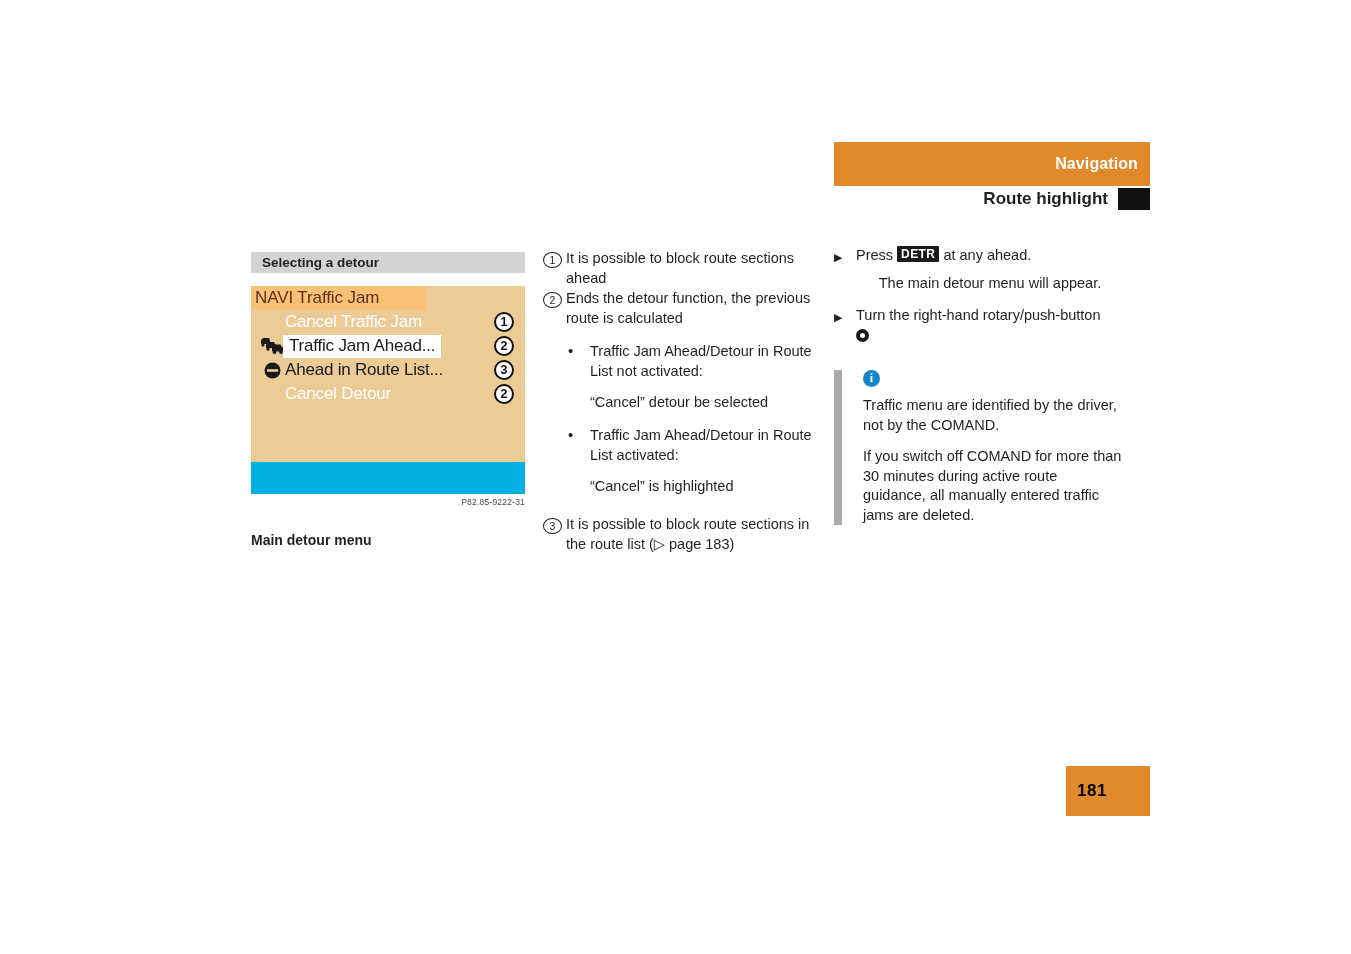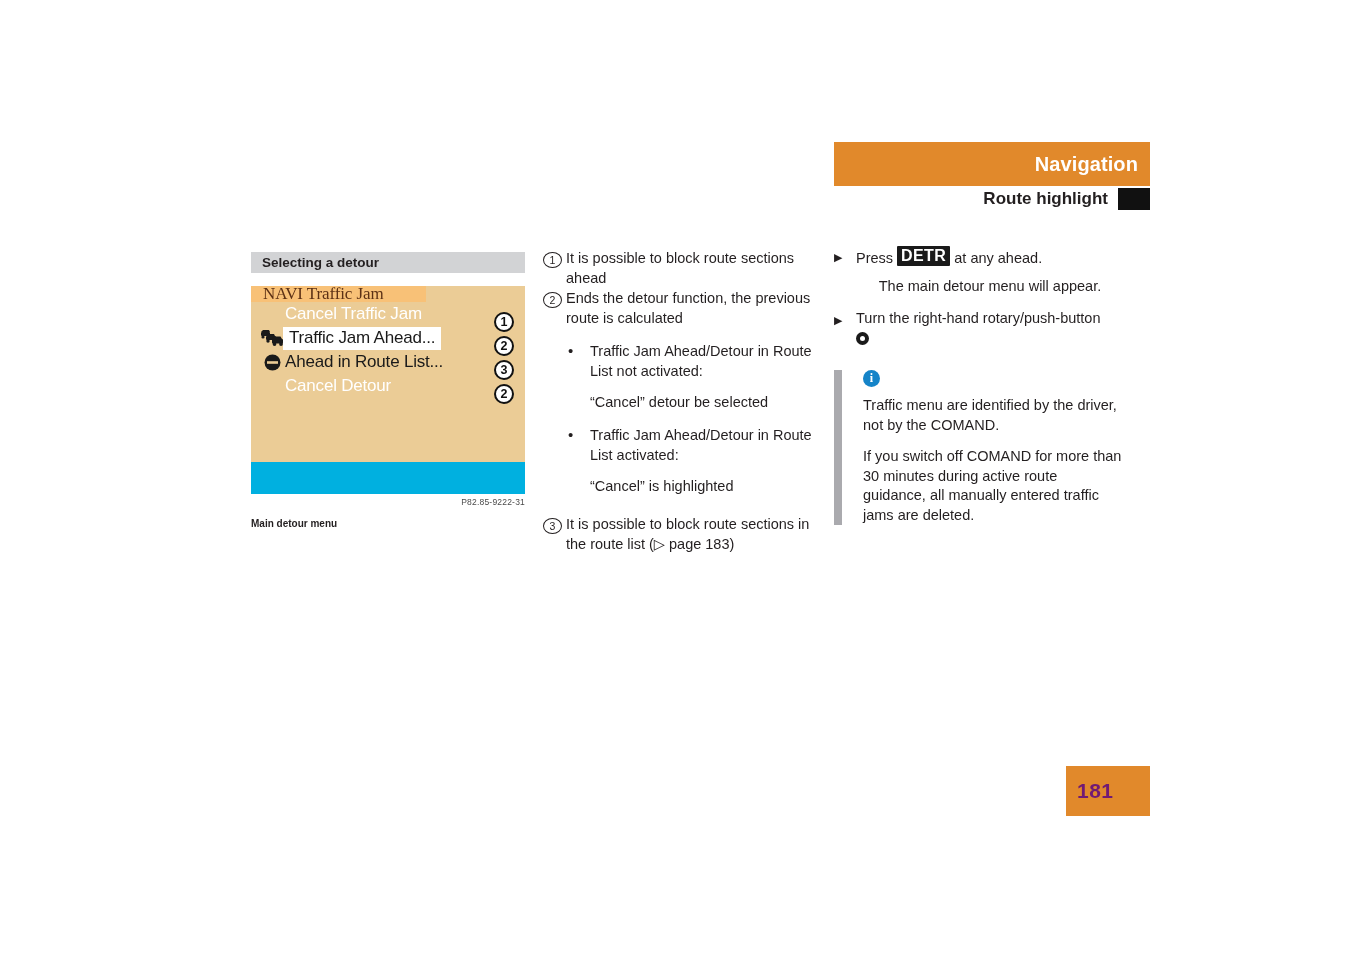--- a/index.html
+++ b/index.html
@@ -27,21 +27,21 @@
     background: #e1892b;
     height: 44px;
     display: flex;
     align-items: center;
     justify-content: flex-end;
     padding-right: 12px;
     box-sizing: border-box;
   }
   #header-title {
     color: #ffffff;
-    font-size: 20px;
+    font-size: 16px;
     font-weight: bold;
     letter-spacing: 0.1px;
   }
   #subheader-row {
     height: 26px;
     display: flex;
     align-items: center;
     justify-content: flex-end;
     position: relative;
   }
@@ -79,28 +79,27 @@
   
   #navi-screen {
     margin-top: 13px;
     width: 274px;
     height: 208px;
     background: #ebcc96;
     position: relative;
     overflow: hidden;
   }
   #navi-titlebar {
-    height: 16px;
+    height: 24px;
     width: 175px;
     background: #f8c177;
     display: flex;
     align-items: center;
-    padding-left: 12px;
-    box-sizing: border-box;
-    font-family: Liberation Serif, serif;
+    padding-left: 4px;
+    box-sizing: border-box;
   }
   #navi-title-text {
     font-size: 17px;
     color: #5c3115;
     letter-spacing: -0.1px;
   }
   .navi-row {
     height: 24px;
     display: flex;
     align-items: center;
@@ -166,22 +165,22 @@
   }
   #figure-id {
     text-align: right;
     font-size: 8.5px;
     color: #4a4a4a;
     letter-spacing: 0.2px;
     margin-top: 3px;
     font-family: "Liberation Sans", sans-serif;
   }
   #figure-caption {
-    margin-top: 11px;
-    font-size: 10px;
+    margin-top: 25px;
+    font-size: 14px;
     font-weight: bold;
     color: #231f20;
   }
 
   
   #col-mid {
     position: absolute;
     left: 543px;
     top: 249px;
     width: 276px;
@@ -249,21 +248,21 @@
   .step-note {
     margin-left: 22px;
     margin-top: 8px;
     margin-bottom: 13px;
     text-align: center;
   }
   .key-badge {
     display: inline-block;
     background: #1a1a1a;
     color: #ffffff;
-    font-size: 16px;
+    font-size: 12px;
     font-weight: bold;
     letter-spacing: 0.4px;
     padding: 2px 4px 2px 4px;
     border-radius: 1px;
     vertical-align: 2px;
     line-height: 1;
   }
   .rotary-icon {
     display: inline-block;
     width: 13px;
@@ -329,22 +328,22 @@
     top: 766px;
     width: 84px;
     height: 50px;
     background: #e1892b;
     display: flex;
     align-items: center;
     padding-left: 11px;
     box-sizing: border-box;
   }
   #page-number {
-    color: #701a75;
-    font-size: 21px;
+    color: #000000;
+    font-size: 17px;
     font-weight: bold;
     letter-spacing: 0.5px;
   }
 </style>
 </head>
 <body>
 
 <div id="header-block">
   <div id="header-bar">
     <span id="header-title">Navigation</span>

